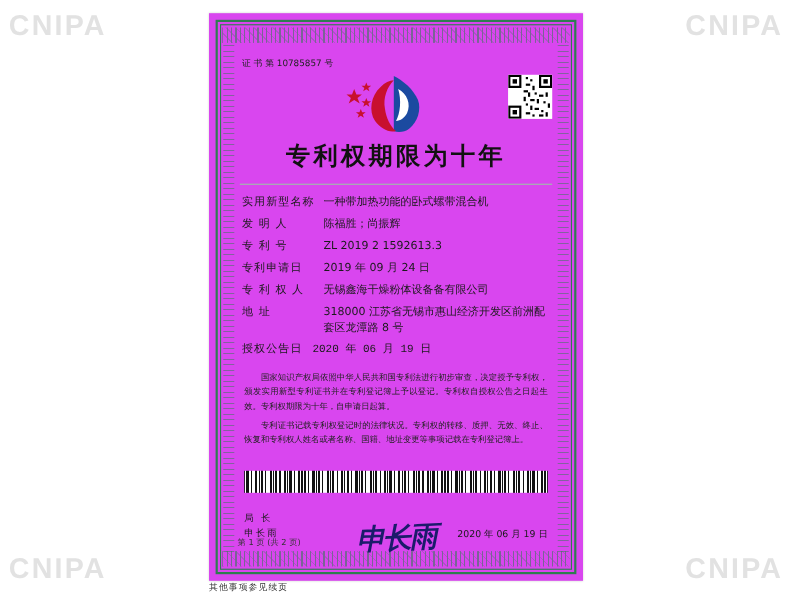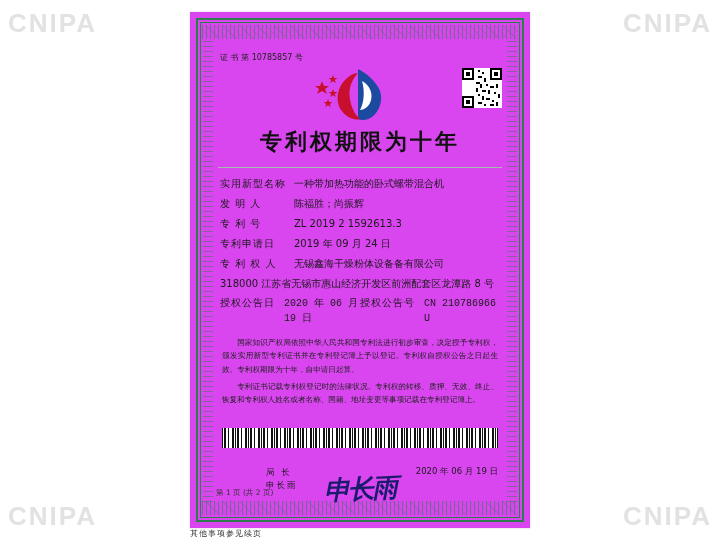--- a/index.html
+++ b/index.html
@@ -129,21 +129,21 @@
   .barcode{
     margin:22px 6px 0;
     height:20px;
     background:repeating-linear-gradient(90deg,
       #111 0 1px, #fff 1px 2px, #111 2px 4px, #fff 4px 6px,
       #111 6px 7px, #fff 7px 10px, #111 10px 12px, #fff 12px 13px);
   }
 
   .sign-block{
     margin-top:18px;padding:0 6px;
-    display:flex;justify-content:space-between;margin-left:44px;
+    display:flex;align-items:flex-end;justify-content:space-between;
   }
   .sign-left{font-size:8.5px;line-height:1.5;color:#1a1a1a;letter-spacing:2px;}
   .sign-script{
     position:absolute;left:108px;top:432px;
     font-size:26px;color:#1b1b6b;
     font-family:"DejaVu Serif","Liberation Serif",serif;
     font-style:italic;font-weight:bold;
     letter-spacing:-2px;
     transform:rotate(-3deg);
   }
@@ -251,31 +251,28 @@
       </div>
       <div class="frow">
         <div class="flabel">专利申请日</div>
         <div class="fvalue">2019 年 09 月 24 日</div>
       </div>
       <div class="frow">
         <div class="flabel">专 利 权 人</div>
         <div class="fvalue">无锡鑫海干燥粉体设备备有限公司</div>
       </div>
       <div class="frow">
+        <div class="flabel">地 址</div>
         <div class="fvalue">318000 江苏省无锡市惠山经济开发区前洲配套区龙潭路 8 号</div>
       </div>
       <div class="frow two">
         <div class="half">
           <div class="flabel">授权公告日</div>
           <div class="fvalue">2020 年 06 月 19 日</div>
         </div>
-        <div class="half">
-          <div class="flabel">授权公告号</div>
-          <div class="fvalue">CN 210786966 U</div>
-        </div>
       </div>
     </div>
 
     <div class="para">国家知识产权局依照中华人民共和国专利法进行初步审查，决定授予专利权，颁发实用新型专利证书并在专利登记簿上予以登记。专利权自授权公告之日起生效。专利权期限为十年，自申请日起算。</div>
     <div class="para">专利证书记载专利权登记时的法律状况。专利权的转移、质押、无效、终止、恢复和专利权人姓名或者名称、国籍、地址变更等事项记载在专利登记簿上。</div>
 
     <div class="barcode"></div>
 
     <div class="sign-block">
       <div class="sign-left">

